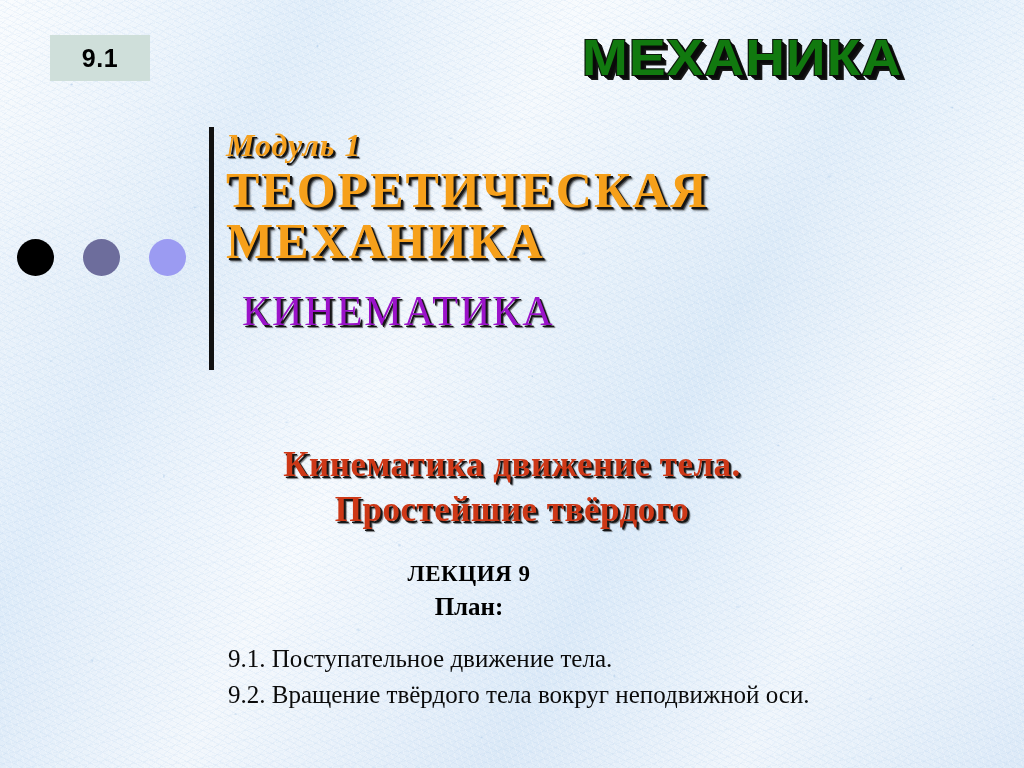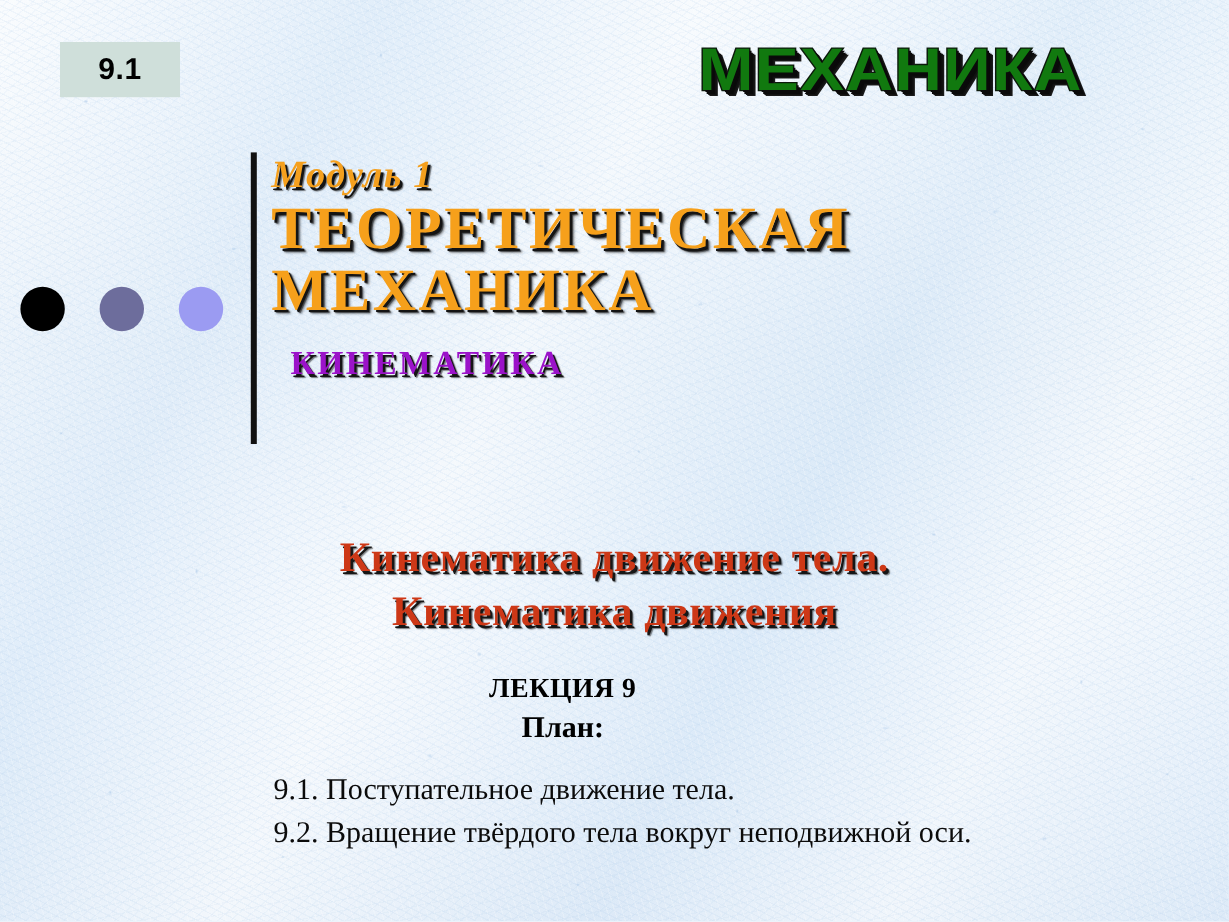--- a/index.html
+++ b/index.html
@@ -138,22 +138,22 @@
     font-size: 50px;
     line-height: 1.03;
     color: #f6a01b;
     text-shadow: 2px 2px 0 #141414, 3px 3px 1px rgba(0,0,0,.6), 4px 4px 2px rgba(0,0,0,.35);
     letter-spacing: 2px;
     white-space: nowrap;
     margin: 0;
   }
   #kinematika-word {
     font-family: "Liberation Serif", "DejaVu Serif", serif;
-    font-weight: bold;
-    font-size: 28px;
+    font-weight: normal;
+    font-size: 42px;
     line-height: 1;
     color: #9b13c9;
     text-shadow: 2px 2px 0 #151515, 3px 3px 1px rgba(0,0,0,.55);
     letter-spacing: 2px;
     white-space: nowrap;
     margin: 22px 0 0 16px;
   }
 
   
   #circle-group {
@@ -251,21 +251,21 @@
   </div>
 
   <div id="circle-group">
     <div class="deco-circle" style="background: rgb(0, 0, 0);"></div>
     <div class="deco-circle" style="background: rgb(109, 109, 156);"></div>
     <div class="deco-circle" style="background: rgb(155, 155, 242);"></div>
   </div>
 
   <div id="subject-heading">
     <div class="subject-line">Кинематика движение тела.</div>
-    <div class="subject-line">Кинематика движения</div>
+    <div class="subject-line">Простейшие твёрдого</div>
   </div>
 
   <div id="lecture-block">
     <div id="lecture-label">ЛЕКЦИЯ 9</div>
     <div id="plan-label">План:</div>
   </div>
 
   <div id="plan-list">
     <div class="plan-item">9.1. Поступательное движение тела.</div>
     <div class="plan-item">9.2. Вращение твёрдого тела вокруг неподвижной оси.</div>

